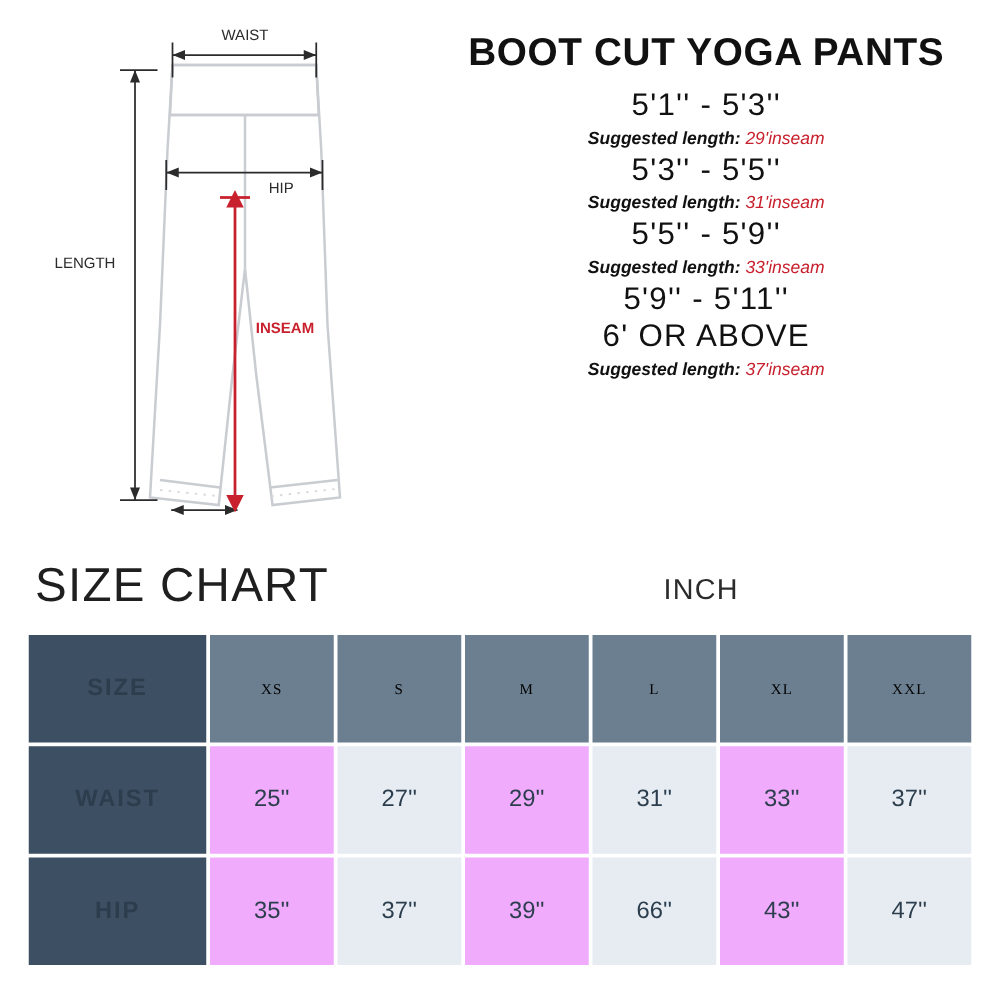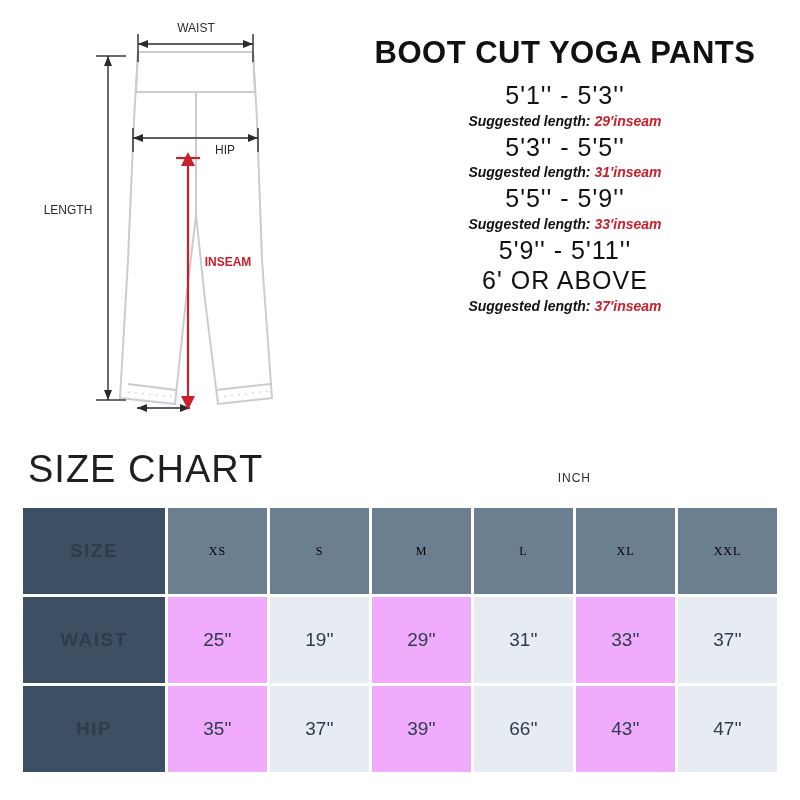--- a/index.html
+++ b/index.html
@@ -26,21 +26,21 @@
 
   .diagram {
     width: 330px;
     position: relative;
   }
 
   .diagram svg { display: block; }
 
   .info {
     width: 470px;
-    padding-top: 35px;
+    padding-top: 24px;
     box-sizing: border-box;
     text-align: center;
   }
 
   .product-title {
     font-size: 31px;
     font-weight: bold;
     letter-spacing: 0.5px;
     color: #111;
     margin: 0 0 10px 0;
@@ -60,21 +60,21 @@
     font-style: italic;
     font-weight: bold;
     color: #111;
     margin-top: 3px;
     margin-bottom: 3px;
     line-height: 1.2;
   }
   .suggest-row .len {
     color: #c8202d;
     font-style: italic;
-    font-weight: bold;
+    font-weight: normal;
   }
 
   
   .chart-wrap {
     position: absolute;
     left: 0;
     top: 440px;
     width: 636px;
   }
 
@@ -85,21 +85,21 @@
     padding: 8px 45px 14px 28px;
     box-sizing: border-box;
   }
   .chart-title {
     font-size: 38px;
     font-weight: normal;
     letter-spacing: 1px;
     color: #1f1f1f;
   }
   .chart-unit {
-    font-size: 12px;
+    font-size: 23px;
     letter-spacing: 1px;
     color: #2b2b2b;
     padding-bottom: 6px;
   }
 
   table.size-table {
     border-collapse: separate;
     border-spacing: 3px;
     width: 760px;
     margin-left: 20px;
@@ -240,21 +240,21 @@
       <td class="hcell">XS</td>
       <td class="hcell">S</td>
       <td class="hcell">M</td>
       <td class="hcell">L</td>
       <td class="hcell">XL</td>
       <td class="hcell">XXL</td>
     </tr>
     <tr class="data-row">
       <td class="rowhead">WAIST</td>
       <td class="dcell-a">25''</td>
-      <td class="dcell-b">19''</td>
+      <td class="dcell-b">27''</td>
       <td class="dcell-a">29''</td>
       <td class="dcell-b">31''</td>
       <td class="dcell-a">33''</td>
       <td class="dcell-b">37''</td>
     </tr>
     <tr class="data-row">
       <td class="rowhead">HIP</td>
       <td class="dcell-a">35''</td>
       <td class="dcell-b">37''</td>
       <td class="dcell-a">39''</td>

